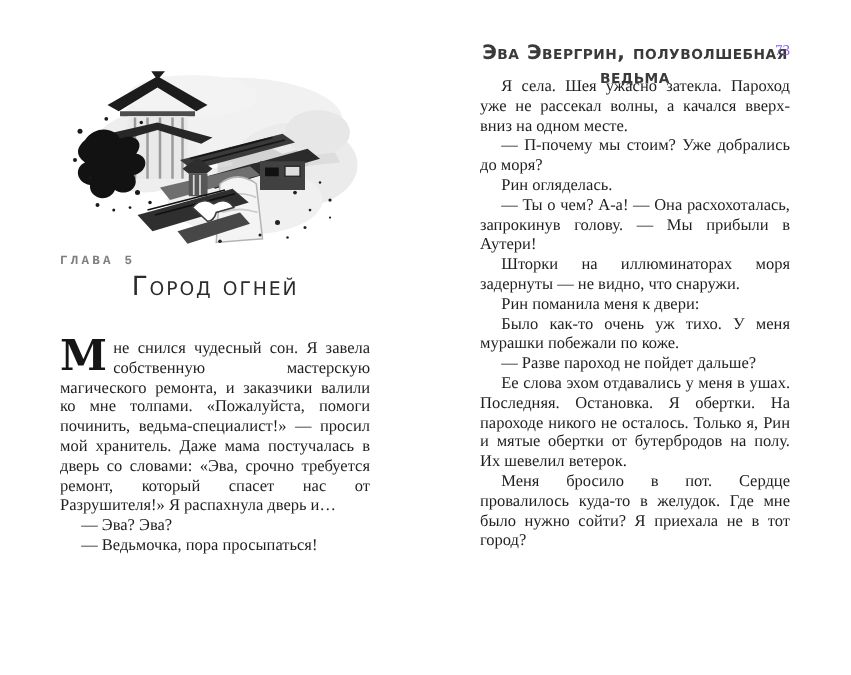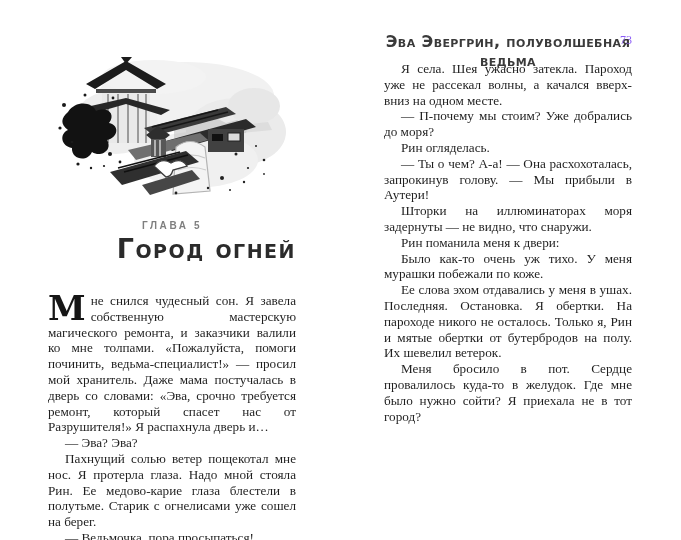--- a/index.html
+++ b/index.html
@@ -7,28 +7,28 @@
     width:681px;height:540px;background:#ffffff;overflow:hidden;
     font-family:"Liberation Serif", serif;color:#1f1f1f;
   }
   .spread{position:relative;width:681px;height:540px;background:#ffffff;}
 
   
   .left-page{position:absolute;left:48px;top:50px;width:248px;}
   .illustration{position:relative;margin-left:10px;width:232px;height:148px;}
   .illustration svg{display:block;width:232px;height:148px;}
   .chapter-label{
-    margin-top:22px;text-align:center;
-    font-family:Liberation Sans, sans-serif;font-weight:700;
+    margin-top:6px;
+    font-family:Liberation Mono, monospace;font-weight:700;
     font-size:10px;letter-spacing:2.6px;color:#7f7f7f;text-transform:uppercase;
   }
   .chapter-title{
-    margin-top:2px;text-align:right;
-    font-family:"DejaVu Sans", sans-serif;font-weight:700;
-    font-variant-caps:small-caps;font-size:27px;letter-spacing:1.5px;color:#2b2b2b;
+    margin-top:2px;text-align:center;
+    font-family:"DejaVu Sans", sans-serif;font-weight:400;
+    font-variant-caps:small-caps;font-size:21px;letter-spacing:1.5px;color:#2b2b2b;
   }
 
   
   .right-page{position:absolute;left:384px;top:32px;width:248px;}
   .running-header{position:relative;height:15px;}
   .running-title{
     text-align:center;font-family:"DejaVu Sans", sans-serif;font-weight:700;
     font-variant-caps:small-caps;font-size:16px;letter-spacing:0.4px;color:#3a3a3a;
   }
   .page-number{
@@ -144,38 +144,38 @@
         </g>
       </svg>
     </div>
 
     <div class="chapter-label">ГЛАВА 5</div>
     <div class="chapter-title">Город огней</div>
 
     <div class="body-text left-body">
       <p class="first"><span class="drop-cap">М</span><span>не снился чудесный сон. Я завела собственную мастерскую магического ремонта, и заказчики валили ко мне толпами. «Пожалуйста, помоги починить, ведьма-специалист!» — просил мой хранитель. Даже мама постучалась в дверь со словами: «Эва, срочно требуется ремонт, который спасет нас от Разрушителя!» Я распахнула дверь и…</span></p>
       <p>— Эва? Эва?</p>
-      <p>Пахнущий солью ветер пощекотал мне нос. Я протерла глаза. Надо мной стояла Рин. Ее медово-карие глаза блестели в полутьме. Старик с огнелисами уже сошел на берег.</p>
       <p>— Ведьмочка, пора просыпаться!</p>
     </div>
   </div>
 
   <div class="right-page">
 
     <div class="running-header">
       <div class="running-title">Эва Эвергрин, полуволшебная ведьма</div>
       <div class="page-number">73</div>
     </div>
 
     <div class="body-text right-body">
       <p>Я села. Шея ужасно затекла. Пароход уже не рассекал волны, а качался вверх-вниз на одном месте.</p>
       <p>— П-почему мы стоим? Уже добрались до моря?</p>
       <p>Рин огляделась.</p>
       <p>— Ты о чем? А-а! — Она расхохоталась, запрокинув голову. — Мы прибыли в Аутери!</p>
       <p>Шторки на иллюминаторах моря задернуты — не видно, что снаружи.</p>
       <p>Рин поманила меня к двери:</p>
       <p>Было как-то очень уж тихо. У меня мурашки побежали по коже.</p>
+      <p>— Разве пароход не пойдет дальше?</p>
       <p><span>Ее слова эхом отдавались у меня в ушах. </span><span class="ital">Последняя. Остановка.</span><span> Я обертки. На пароходе никого не осталось. Только я, Рин и мятые обертки от бутербродов на полу. Их шевелил ветерок.</span></p>
       <p>Меня бросило в пот. Сердце провалилось куда-то в желудок. Где мне было нужно сойти? Я приехала не в тот город?</p>
     </div>
   </div>
 
 </div>
 
 </body></html>

